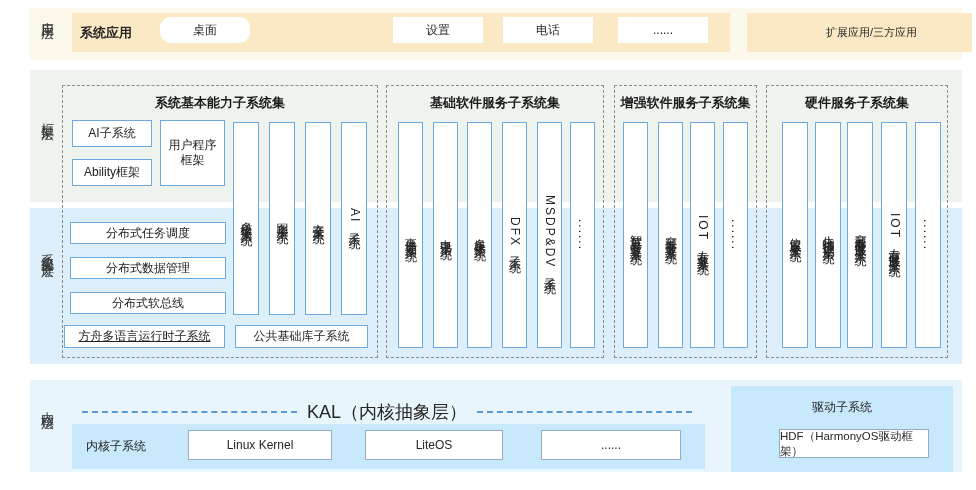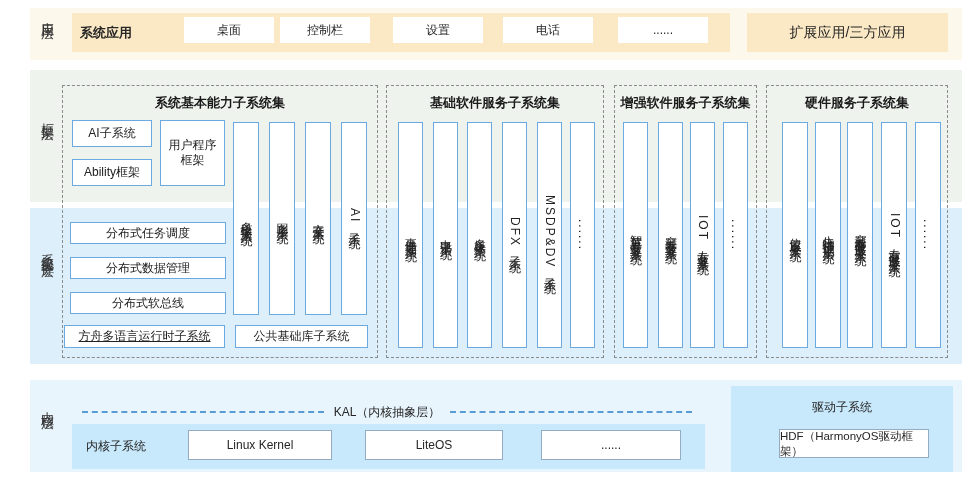--- a/index.html
+++ b/index.html
@@ -17,41 +17,41 @@
     position:absolute; left:38px; writing-mode:vertical-rl; text-orientation:upright;
     font-size:13px; letter-spacing:3px; color:#333; z-index:5;
   }
   .cream-box { position:absolute; background:#fbe9c5; }
   .app-item {
     position:absolute; background:#ffffff; height:26px; top:17px; width:90px;
     display:flex; align-items:center; justify-content:center; font-size:12px;
   }
   .app-group-label { position:absolute; left:80px; top:13px; height:39px;
     display:flex; align-items:center; font-size:13px; font-weight:bold; }
-  .extended-box { display:flex; align-items:center; justify-content:center; font-size:14px; }
+  .extended-box { display:flex; align-items:center; justify-content:center; font-size:11px;padding-left:24px; }
 
   .group {
     position:absolute; top:85px; height:273px; border:1.5px dashed #8a8a8a;
     box-sizing:border-box; background:transparent; z-index:2;
   }
   .group-title {
     position:absolute; top:8px; left:0; width:100%; text-align:center;
     font-size:13px; font-weight:bold; color:#1a1a1a;
   }
   .bbox {
     position:absolute; background:#ffffff; border:1px solid #6baae0; box-sizing:border-box;
     display:flex; align-items:center; justify-content:center; font-size:12px; color:#222;
     z-index:3; text-align:center; line-height:1.25;
   }
   .vcol {
     position:absolute; background:#ffffff; border:1px solid #6baae0; box-sizing:border-box;
     writing-mode:vertical-rl; display:flex; align-items:center; justify-content:center;
     font-size:12px; letter-spacing:2px; color:#222; z-index:3;
   }
-  .kal-line { position:absolute; display:flex; align-items:center; font-size:12px; color:#262626; z-index:3; }
+  .kal-line { position:absolute; display:flex; align-items:center; font-size:18px; color:#262626; z-index:3; }
   .kal-dash { flex:1; border-top:2px dashed #5b9bd5; margin:0 10px; height:0; }
   .kernel-inner { position:absolute; background:#c8e8fb; z-index:2; }
   .kbox {
     position:absolute; background:#ffffff; border:1px solid #93abc4; box-sizing:border-box;
     display:flex; align-items:center; justify-content:center; font-size:12px; z-index:3;
   }
   .kernel-sub-label { position:absolute; display:flex; align-items:center; font-size:12px; z-index:3; }
   .driver-title { position:absolute; text-align:center; font-size:12px; z-index:3; }
 </style>
 </head>
@@ -64,22 +64,21 @@
   <div class="band band-service"></div>
   <div class="band band-kernel"></div>
 
   <div class="layer-label" style="top:11px;">应用层</div>
   <div class="layer-label" style="top:112px;">框架层</div>
   <div class="layer-label" style="top:243px;">系统服务层</div>
   <div class="layer-label" style="top:401px;">内核层</div>
 
   <div class="cream-box" style="left:72px;top:13px;width:658px;height:39px;"></div>
   <div class="app-group-label">系统应用</div>
-  <div class="app-item" style="left:184px;">桌面</div>
-  <div class="app-item" style="left:280px;">控制栏</div>
+  <div class="app-item" style="left:160px;border-radius:11px;">桌面</div>
   <div class="app-item" style="left:393px;">设置</div>
   <div class="app-item" style="left:503px;">电话</div>
   <div class="app-item" style="left:618px;">......</div>
   <div class="cream-box extended-box" style="left:747px;top:13px;width:201px;height:39px;">扩展应用/三方应用</div>
 
   <div class="group" style="left:62px;width:316px;">
     <div class="group-title">系统基本能力子系统集</div>
   </div>
   <div class="bbox" style="left:72px;top:120px;width:80px;height:27px;">AI子系统</div>
   <div class="bbox" style="left:72px;top:159px;width:80px;height:27px;">Ability框架</div>

